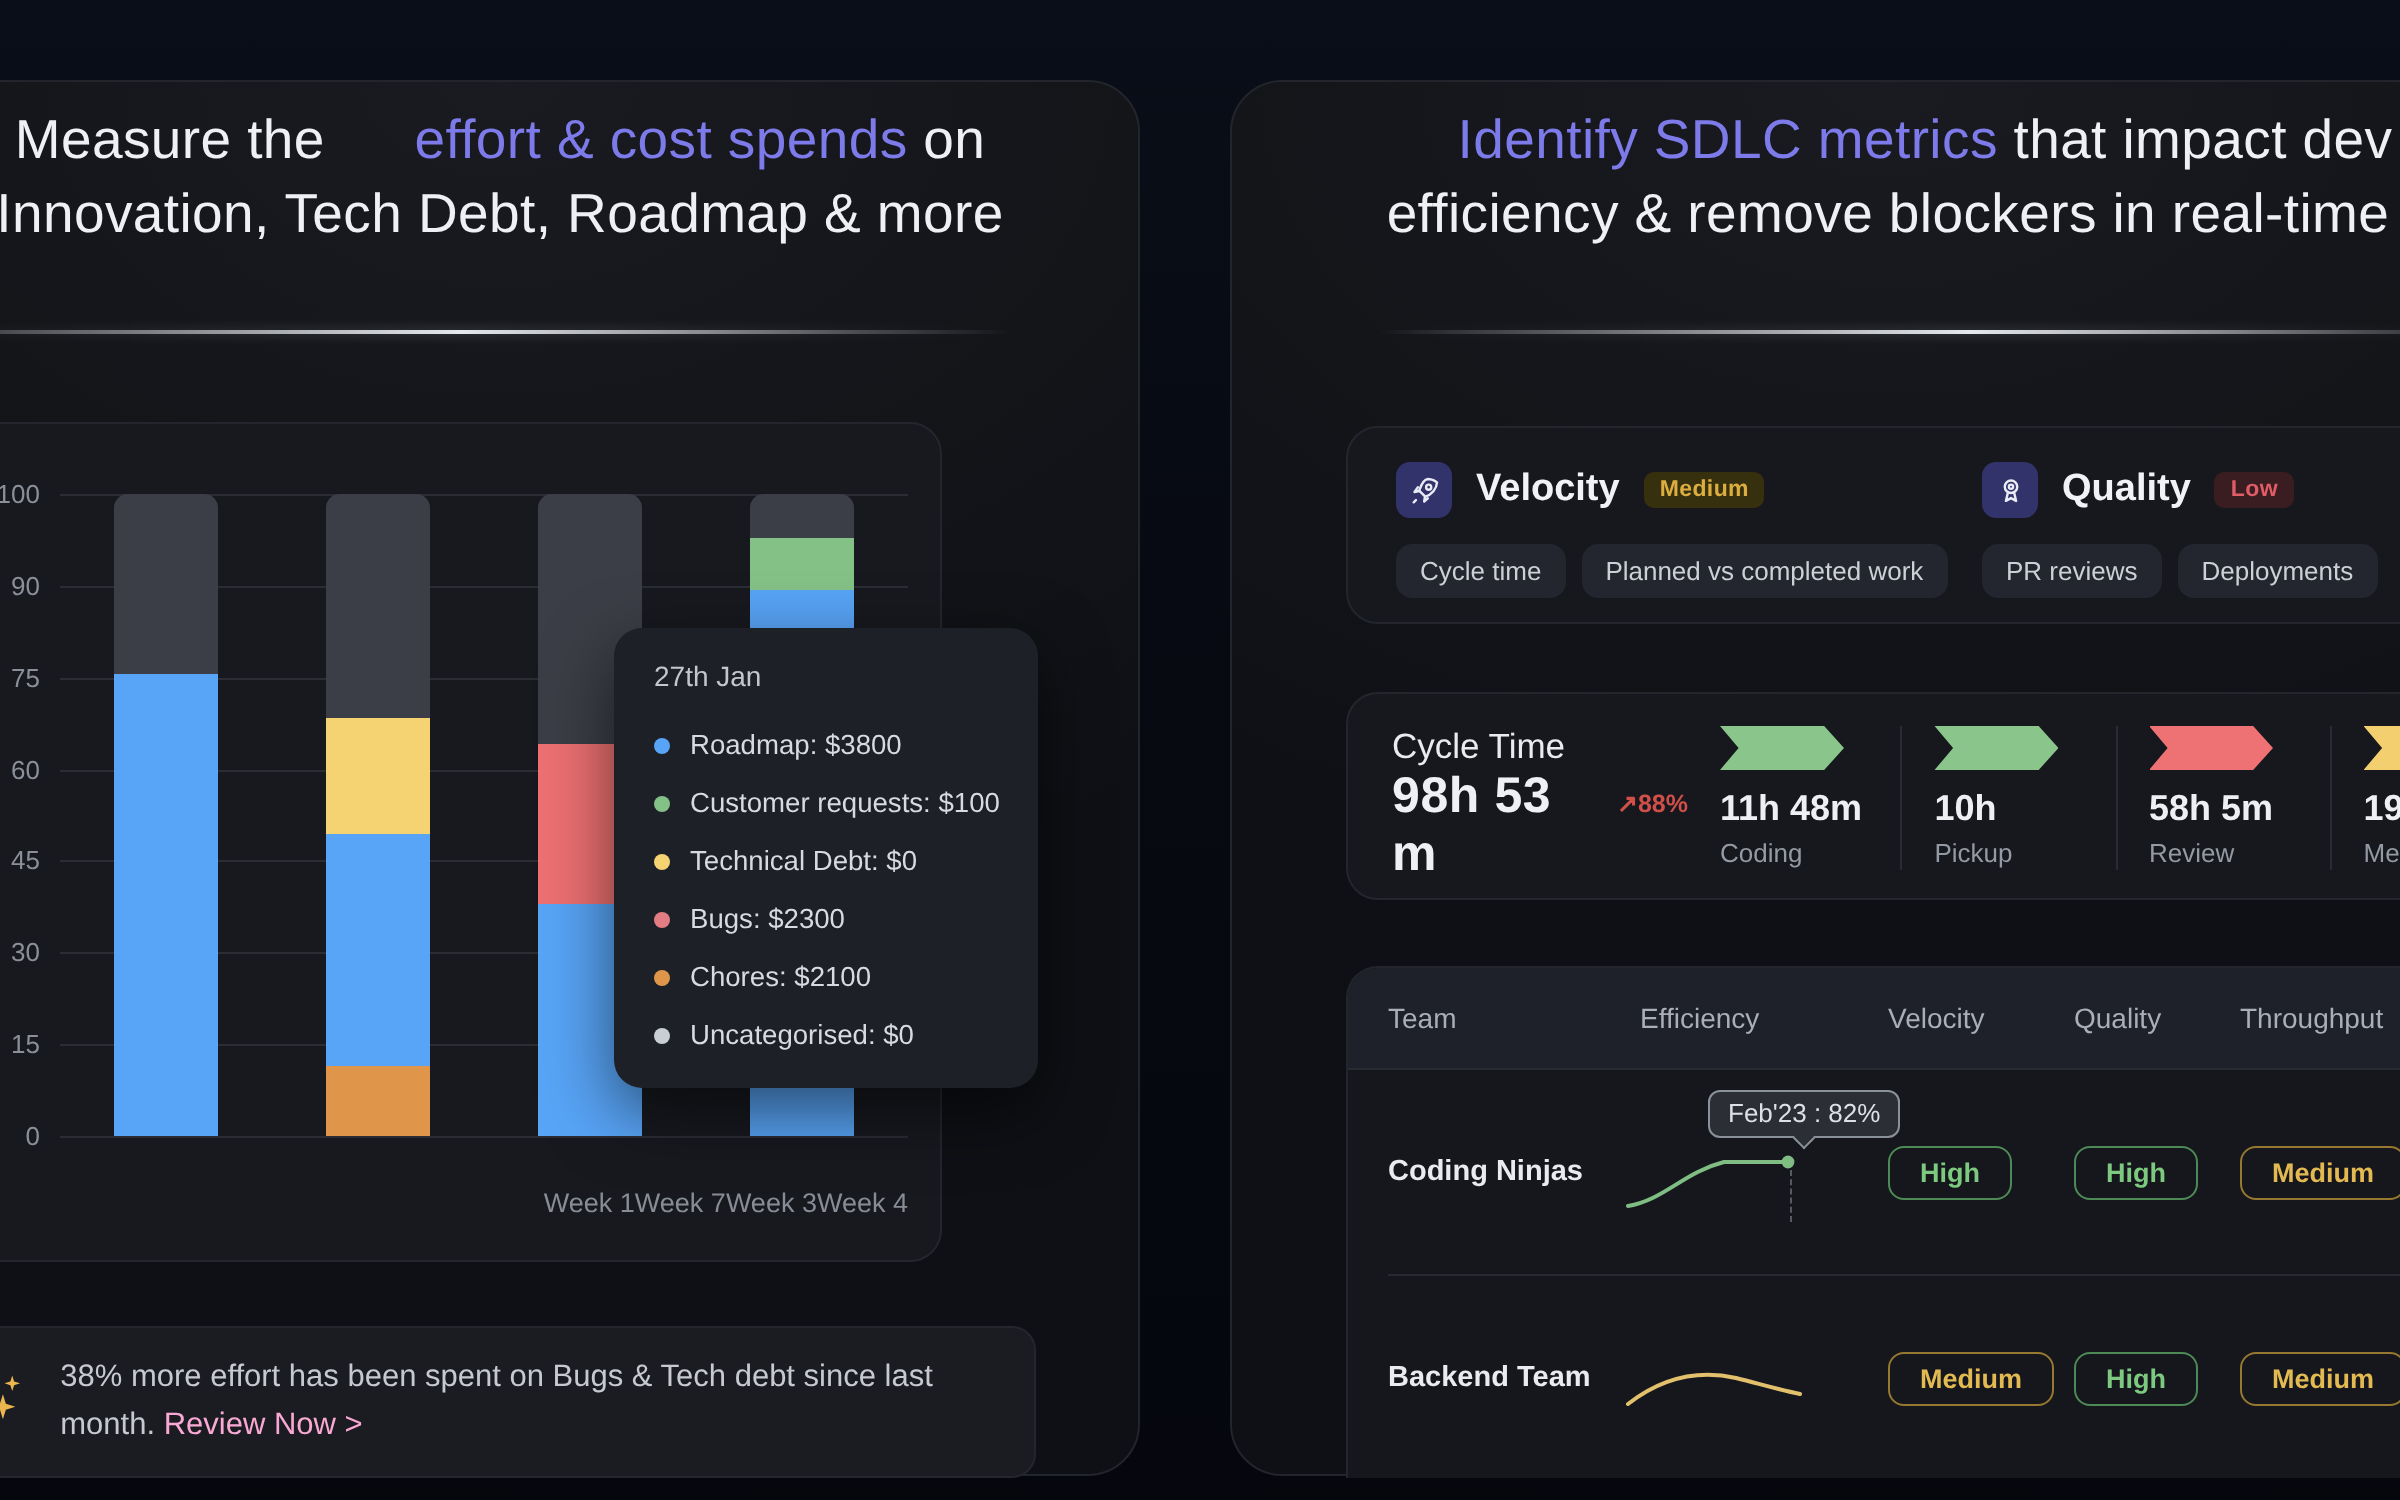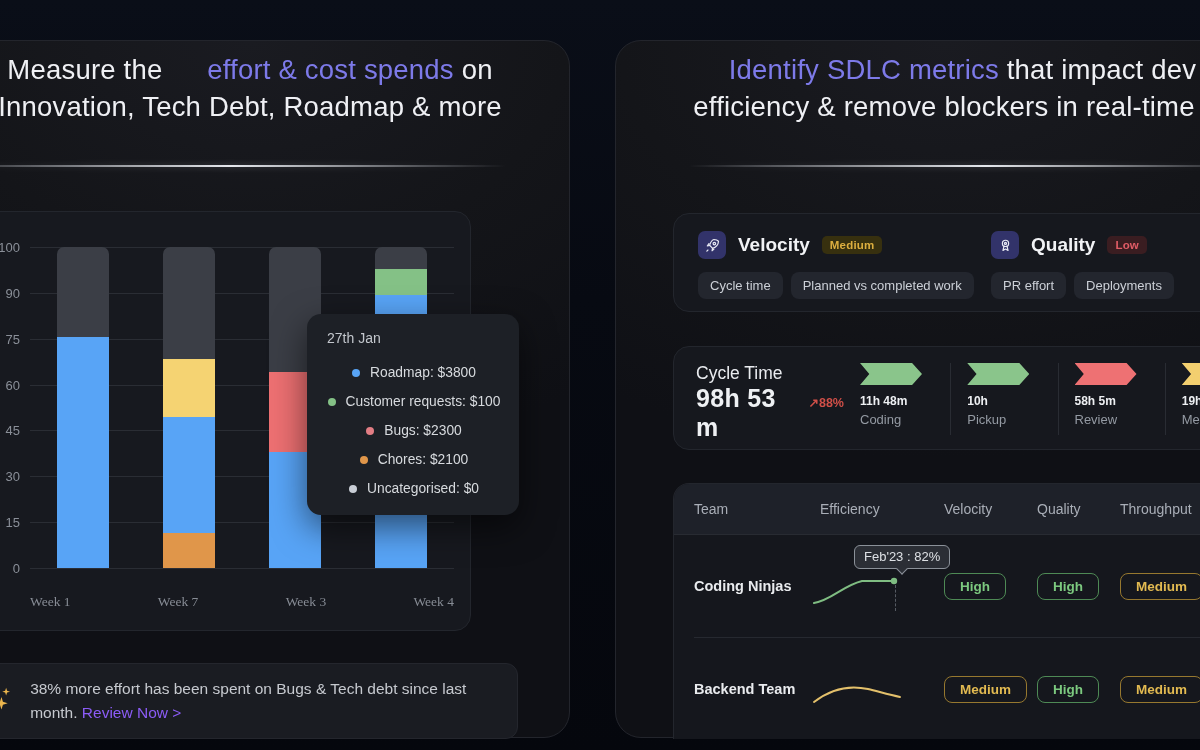--- a/index.html
+++ b/index.html
@@ -49,41 +49,41 @@
     position:absolute;right:calc(100% + 10px);width:46px;text-align:right;
     font-size:13px;color:#8a8f98;transform:translateY(-50%);white-space:nowrap;
   }
   .yticks span:nth-child(1){top:0}.yticks span:nth-child(2){top:14.286%}
   .yticks span:nth-child(3){top:28.571%}.yticks span:nth-child(4){top:42.857%}
   .yticks span:nth-child(5){top:57.143%}.yticks span:nth-child(6){top:71.429%}
   .yticks span:nth-child(7){top:85.714%}.yticks span:nth-child(8){top:100%}
   .bars{display:flex;justify-content:space-around;align-items:flex-end;}
   .bar{width:52px;height:100%;display:flex;flex-direction:column;border-radius:7px 7px 0 0;overflow:hidden;}
   .bar div{width:100%;}
-  .weeks{position:absolute;left:64px;top:382px;width:424px;display:flex;justify-content:space-between;font-family:Liberation Serif, serif;}
+  .weeks{position:absolute;left:64px;top:382px;width:424px;display:flex;justify-content:flex-end;}
   .weeks span{font-size:13.5px;color:#878c95;}
 
   .chart-tip{
     position:absolute;left:341px;top:102px;width:212px;box-sizing:border-box;z-index:6;
     background:#1d2026;border-radius:14px;padding:16px 18px 12px 20px;
     box-shadow:0 12px 34px rgba(0,0,0,.55);
   }
   .chart-tip .tip-date{font-size:14px;color:#c3c7cd;margin-bottom:12px;}
-  .tip-row{display:flex;align-items:center;gap:10px;height:29px;justify-content:center;}
+  .tip-row{display:flex;align-items:center;gap:10px;height:29px;}
   .tip-row .dot{width:8px;height:8px;border-radius:50%;flex:none;}
   .tip-row .txt{font-size:13.8px;color:#d7dade;white-space:nowrap;}
 
   
   .note-card{
     position:absolute;left:34px;top:622px;width:553px;height:76px;box-sizing:border-box;
     background:#1a1c22;border:1px solid #24262d;border-radius:12px;
     display:flex;align-items:center;gap:17px;padding:0 26px 0 30px;
   }
   .note-text{font-size:15.5px;line-height:24px;color:#c6c9cf;}
-  .note-link{color:#8b5cf6;cursor:pointer;}
+  .note-link{color:#f9a8d4;cursor:pointer;}
 
   
   .card{background:#16181e;border:1px solid #23262d;border-radius:16px;box-sizing:border-box;position:absolute;}
   .metrics-card{left:57px;top:172px;width:600px;height:99px;padding:17px 0 0 24px;display:flex;}
   .metric-col{display:flex;flex-direction:column;}
   .metric-col.m-velocity{width:293px;}
   .metric-col.m-quality{flex:1;}
   .metric-head{display:flex;align-items:center;gap:12px;}
   .icon-sq{width:28px;height:28px;border-radius:7px;background:#32336a;display:flex;align-items:center;justify-content:center;flex:none;}
   .metric-title{font-size:19px;font-weight:600;color:#f1f2f5;}
@@ -98,21 +98,21 @@
   .cycle-left{width:148px;display:flex;flex-direction:column;justify-content:space-between;padding-bottom:2px;}
   .cycle-title{font-size:17.5px;color:#e9ebef;}
   .cycle-total-row{display:flex;align-items:baseline;gap:8px;}
   .cycle-total{font-size:25px;font-weight:700;color:#eef0f3;letter-spacing:.3px;}
   .cycle-delta{font-size:12.5px;font-weight:600;color:#d04f48;}
   .stages{display:flex;flex:1;}
   .stage{flex:1;padding-left:16px;display:flex;flex-direction:column;}
   .stage + .stage{border-left:1px solid #292c33;}
   .stage-arrow{width:62px;height:22px;margin-bottom:9px;
     clip-path:polygon(0 0,84% 0,100% 50%,84% 100%,0 100%,15% 50%);}
-  .stage-time{font-size:12px;font-weight:600;color:#edeff2;}
+  .stage-time{font-size:18px;font-weight:600;color:#edeff2;}
   .stage-label{font-size:13px;color:#949aa3;margin-top:4px;}
 
   
   .table-card{left:57px;top:442px;width:600px;height:256px;background:#15171d;border-radius:16px 16px 0 0;border-bottom:none;overflow:hidden;}
   .t-grid{display:grid;grid-template-columns:126px 124px 93px 83px 1fr;align-items:center;padding-left:20px;}
   .t-head{height:50px;background:#1e2129;border-bottom:1px solid #282b32;}
   .t-head span{font-size:14px;color:#a9aeb7;}
   .t-row{height:102px;}
   .row-divider{height:1px;background:#262930;margin-left:20px;}
   .team-name{font-size:14.5px;font-weight:600;color:#e9ebee;}
@@ -196,20 +196,24 @@
       <div class="tip-date">27th Jan</div>
       <div class="tip-row">
           <span class="dot" style="background: rgb(88, 164, 246);"></span>
           <span class="txt">Roadmap: $3800</span>
         </div>
       <div class="tip-row">
           <span class="dot" style="background: rgb(132, 193, 134);"></span>
           <span class="txt">Customer requests: $100</span>
         </div>
       <div class="tip-row">
+          <span class="dot" style="background: rgb(245, 211, 114);"></span>
+          <span class="txt">Technical Debt: $0</span>
+        </div>
+      <div class="tip-row">
           <span class="dot" style="background: rgb(226, 125, 132);"></span>
           <span class="txt">Bugs: $2300</span>
         </div>
       <div class="tip-row">
           <span class="dot" style="background: rgb(224, 150, 74);"></span>
           <span class="txt">Chores: $2100</span>
         </div>
       <div class="tip-row">
           <span class="dot" style="background: rgb(201, 206, 214);"></span>
           <span class="txt">Uncategorised: $0</span>
@@ -254,21 +258,21 @@
           <svg width="17" height="17" viewBox="0 0 24 24" fill="none" stroke="#e9ebf5" stroke-width="1.7" stroke-linecap="round" stroke-linejoin="round">
             <circle cx="12" cy="9" r="4.4"></circle>
             <circle cx="12" cy="9" r="1.5"></circle>
             <path d="M9.9 12.8 8.4 19l3.6-2 3.6 2-1.5-6.2"></path>
           </svg>
         </span>
         <span class="metric-title">Quality</span>
         <span class="badge lvl-low">Low</span>
       </div>
       <div class="chip-row">
-        <span class="chip">PR effort</span>
+        <span class="chip">PR reviews</span>
         <span class="chip">Deployments</span>
       </div>
     </div>
   </div>
 
   <div class="card cycle-card">
     <div class="cycle-left">
       <div class="cycle-title">Cycle Time</div>
       <div class="cycle-total-row">
         <span class="cycle-total">98h 53 m</span>

